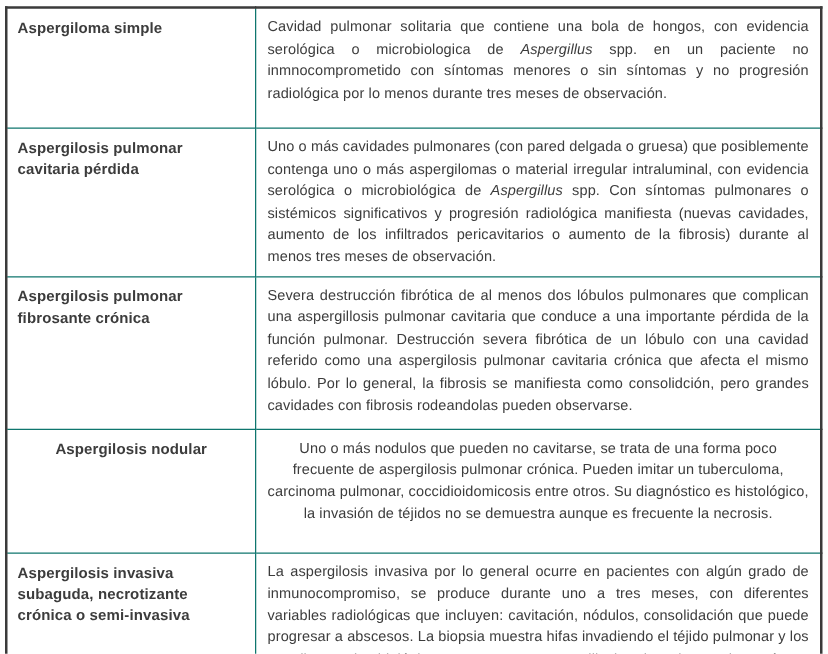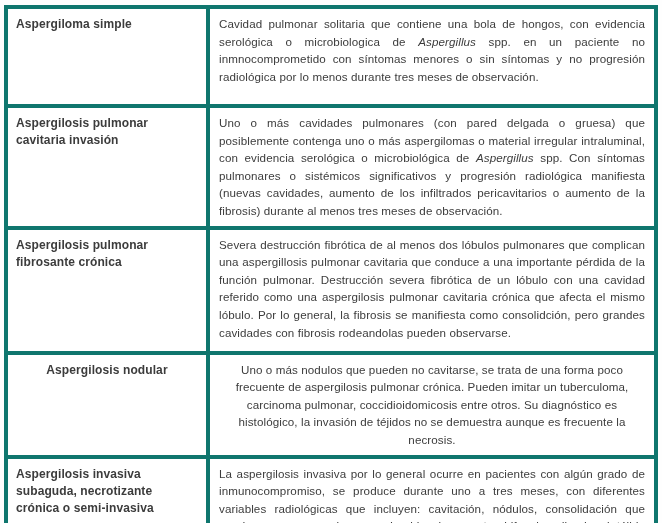--- a/index.html
+++ b/index.html
@@ -22,21 +22,21 @@
     left: 4px;
     top: 5px;
     width: 654px;
     border-collapse: collapse;
     border: 2px solid #3a3a3a;
     table-layout: fixed;
     background: #ffffff;
   }
   table.asp-table th,
   table.asp-table td {
-    border: 4px solid #0f766e;
+    border: 1px solid #0f766e;
     vertical-align: top;
     color: #3c3c3c;
     -webkit-font-smoothing: antialiased;
   }
   table.asp-table th.term-cell {
     width: 182px;
     font-weight: bold;
     font-size: 12px;
     line-height: 17px;
     text-align: left;
@@ -65,21 +65,21 @@
 <body>
 
 <div class="page">
   <table class="asp-table">
     <tbody>
         <tr>
           <th class="term-cell">Aspergiloma simple</th>
           <td class="desc-cell"><span>Cavidad pulmonar solitaria que contiene una bola de hongos, con evidencia serológica o microbiologica de </span><i>Aspergillus</i><span> spp. en un paciente no inmnocomprometido con síntomas menores o sin síntomas y no progresión radiológica por lo menos durante tres meses de observación.</span></td>
         </tr>
         <tr>
-          <th class="term-cell">Aspergilosis pulmonar cavitaria invasión</th>
+          <th class="term-cell">Aspergilosis pulmonar cavitaria pérdida</th>
           <td class="desc-cell"><span>Uno o más cavidades pulmonares (con pared delgada o gruesa) que posiblemente contenga uno o más aspergilomas o material irregular intraluminal, con evidencia serológica o microbiológica de </span><i>Aspergillus</i><span> spp. Con síntomas pulmonares o sistémicos significativos y progresión radiológica manifiesta (nuevas cavidades, aumento de los infiltrados pericavitarios o aumento de la fibrosis) durante al menos tres meses de observación.</span></td>
         </tr>
         <tr>
           <th class="term-cell">Aspergilosis pulmonar fibrosante crónica</th>
           <td class="desc-cell"><span>Severa destrucción fibrótica de al menos dos lóbulos pulmonares que complican una aspergillosis pulmonar cavitaria que conduce a una importante pérdida de la función pulmonar. Destrucción severa fibrótica de un lóbulo con una cavidad referido como una aspergilosis pulmonar cavitaria crónica que afecta el mismo lóbulo. Por lo general, la fibrosis se manifiesta como consolidción, pero grandes cavidades con fibrosis rodeandolas pueden observarse.</span></td>
         </tr>
         <tr>
           <th class="term-cell">Aspergilosis nodular</th>
           <td class="desc-cell"><span>Uno o más nodulos que pueden no cavitarse, se trata de una forma poco frecuente de aspergilosis pulmonar crónica. Pueden imitar un tuberculoma, carcinoma pulmonar, coccidioidomicosis entre otros. Su diagnóstico es histológico, la invasión de téjidos no se demuestra aunque es frecuente la necrosis.</span></td>
         </tr>

